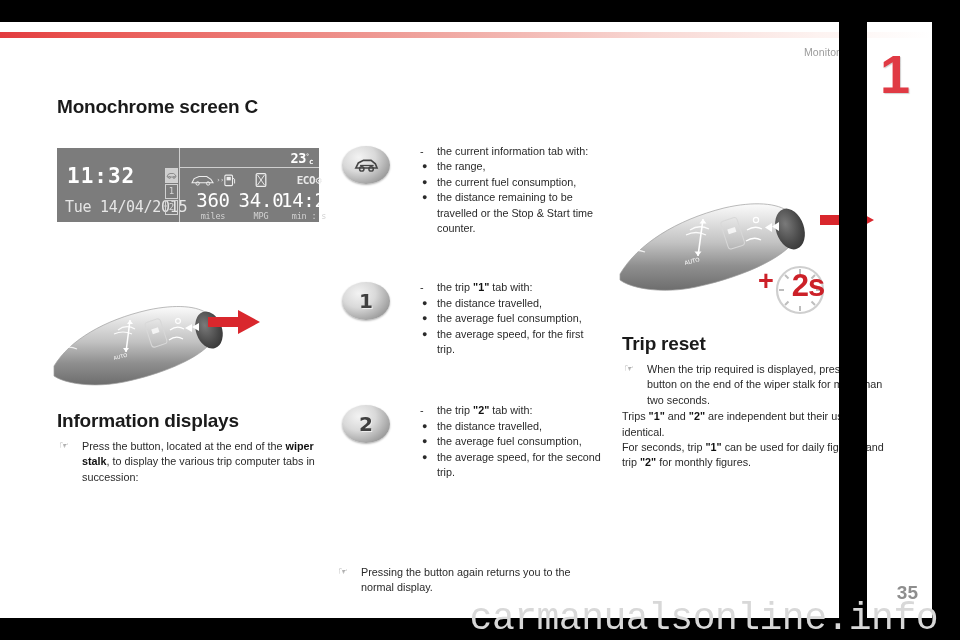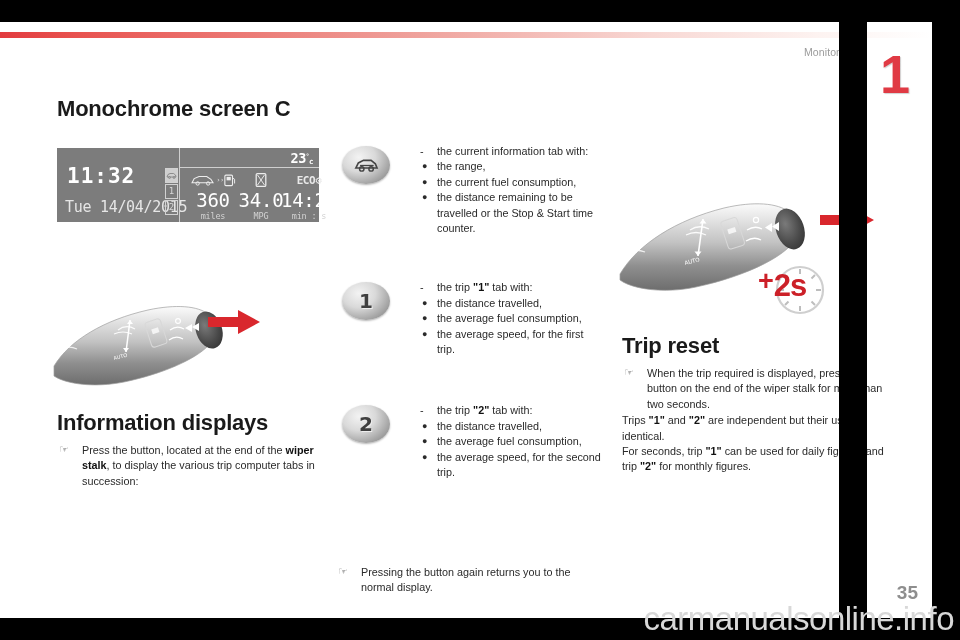--- a/index.html
+++ b/index.html
@@ -28,21 +28,21 @@
   }
   .chapter-num {
     position:absolute; right:22px; top:30px;
     font-size:54px; font-weight:bold; color:#e03a44;
     line-height:.82; font-family:"Liberation Sans", sans-serif;
     text-shadow:1px 1px 1px rgba(0,0,0,.18);
   }
 
   
   h2.sec {
-    font-size:22px; font-weight:bold; color:#1a1a1a;
+    font-size:19px; font-weight:bold; color:#1a1a1a;
     letter-spacing:-.2px;
   }
   .body { font-size:10.8px; color:#2a2a2a; line-height:15.4px; }
   .body b { font-weight:bold; color:#111; }
 
   .hand-item { position:relative; padding-left:25px; }
   .hand-glyph {
     position:absolute; left:2px; top:-1px;
     font-size:11px; color:#6d6d6d;
   }
@@ -122,23 +122,23 @@
     text-shadow:1px 1px 0 #ededed;
   }
 
   .row { display:flex; }
   .row .ico-col { width:78px; flex:0 0 78px; padding-top:2px; }
   .row .txt-col { flex:1; }
 
   
   .watermark {
     position:absolute; left:0; bottom:0; width:960px; height:42px;
-    color:#d8d8d8; font-size:33px; letter-spacing:-.5px;
-    text-align:right; padding-right:6px; line-height:42px;
-    font-family:Liberation Sans, sans-serif;
+    color:#d8d8d8; font-size:38px; letter-spacing:-.5px;
+    text-align:right; padding-right:22px; line-height:42px;
+    font-family:Liberation Mono, monospace;
   }
   .pagenum {
     position:absolute; right:14px; bottom:14px;
     font-size:19px; font-weight:bold; color:#8e8e8e;
   }
   .blackbar-right { position:absolute; right:0; top:0; width:28px; height:640px; background:#000; }
   .blackbar-top   { position:absolute; left:0; top:0; width:960px; height:22px; background:#000; }
   .blackbar-bot   { position:absolute; left:0; bottom:0; width:960px; height:22px; background:#000; }
 </style>
 </head>
@@ -402,21 +402,21 @@
               <line x1="26" y1="5" x2="26" y2="10"></line>
               <line x1="26" y1="42" x2="26" y2="47"></line>
               <line x1="5" y1="26" x2="10" y2="26"></line>
               <line x1="42" y1="26" x2="47" y2="26"></line>
               <line x1="11" y1="11" x2="14.5" y2="14.5"></line>
               <line x1="37.5" y1="37.5" x2="41" y2="41"></line>
               <line x1="41" y1="11" x2="37.5" y2="14.5"></line>
               <line x1="14.5" y1="37.5" x2="11" y2="41"></line>
             </g>
           </svg>
-          <span style="position:absolute;left:0;top:4px;font-size:31px;letter-spacing:-1px;">2s</span>
+          <span style="position:absolute;left:18px;top:4px;font-size:31px;letter-spacing:-1px;">2s</span>
         </span>
       </div>
     </div>
 
     <div style="position:absolute;left:622px;top:311px;width:268px;">
       <h2 class="sec">Trip reset</h2>
 
       <div class="body hand-item" style="margin-top:7px;">
         <span class="hand-glyph">☞</span>
         <span>When the trip required is displayed, press the button on the end of the wiper stalk for more than two seconds.</span>

